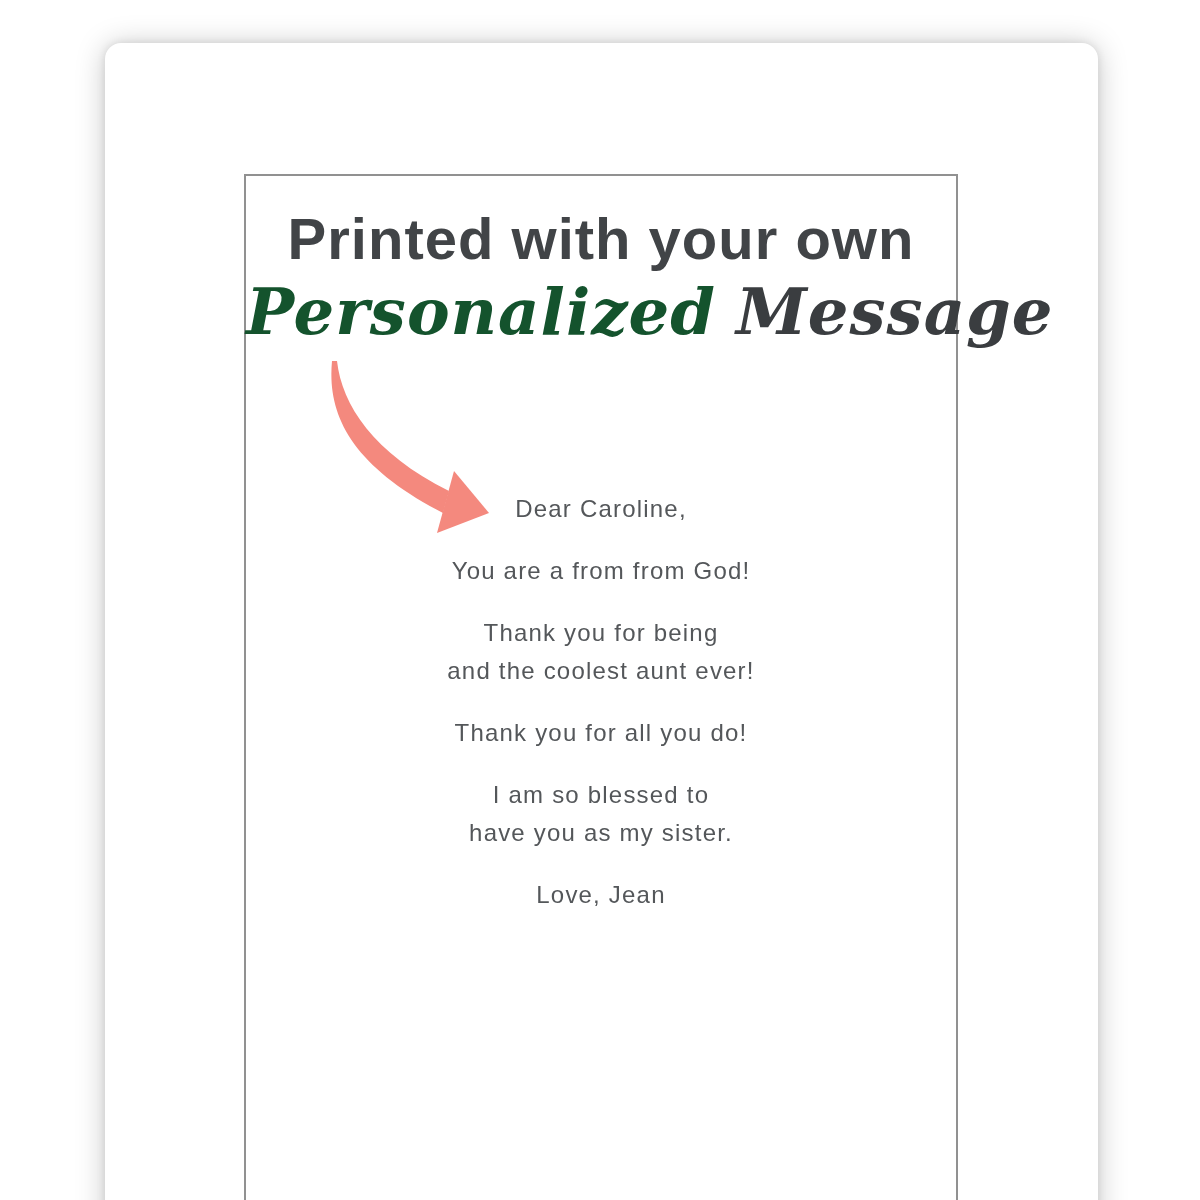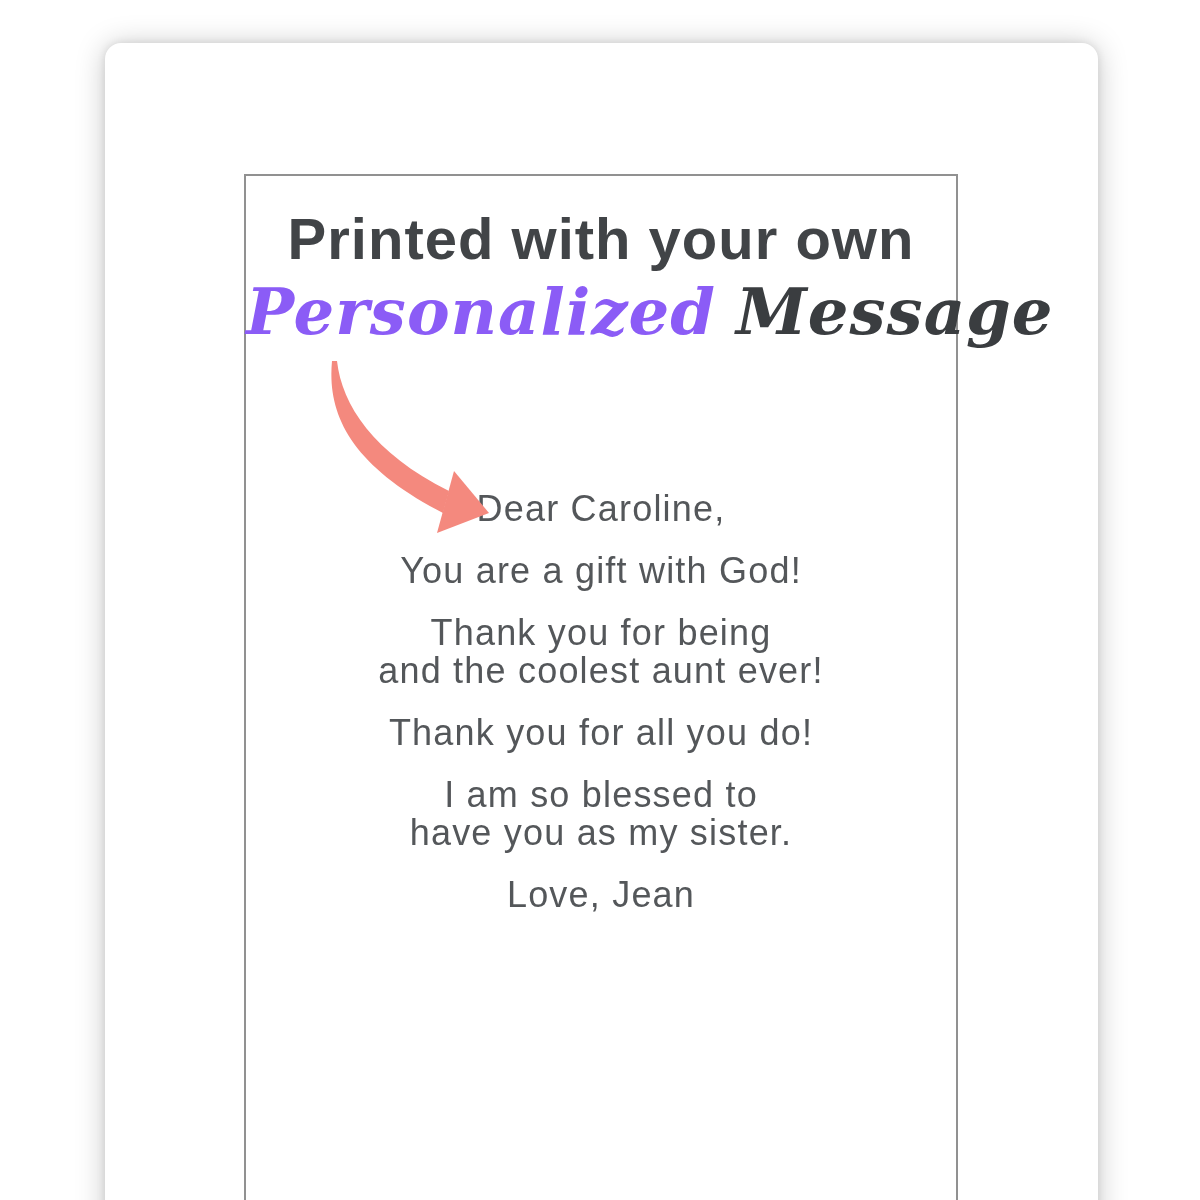--- a/index.html
+++ b/index.html
@@ -58,35 +58,35 @@
     width: 100%;
     margin: 0;
     font-family: "DejaVu Serif", serif;
     font-style: italic;
     font-weight: 700;
     font-size: 64px;
     line-height: 76px;
     letter-spacing: 1px;
     white-space: nowrap;
   }
-  .script-mint { color: #8b5cf6; margin-right: 20px; }
+  .script-mint { color: #14532d; margin-right: 20px; }
   .script-dark { color: #3a3d40; }
   .arrow-svg {
     position: absolute;
     left: 210px;
     top: 310px;
     width: 190px;
     height: 185px;
   }
   .message {
     position: absolute;
     top: 314px;
     left: 0;
     width: 100%;
-    font-size: 36px;
+    font-size: 24px;
     line-height: 38px;
     letter-spacing: 1.2px;
     color: #54575a;
   }
   .message .stanza { margin: 0 0 24px 0; }
   .message .mline { display: block; }
 </style>
 </head>
 <body>
 
@@ -98,21 +98,21 @@
 
       <p class="script-line">
         <span class="script-mint">Personalized</span><span class="script-dark">Message</span>
       </p>
 
       <div class="message">
         <p class="stanza">
           <span class="mline">Dear Caroline,</span>
         </p>
         <p class="stanza">
-          <span class="mline">You are a gift with God!</span>
+          <span class="mline">You are a from from God!</span>
         </p>
         <p class="stanza">
           <span class="mline">Thank you for being</span>
           <span class="mline">and the coolest aunt ever!</span>
         </p>
         <p class="stanza">
           <span class="mline">Thank you for all you do!</span>
         </p>
         <p class="stanza">
           <span class="mline">I am so blessed to</span>

